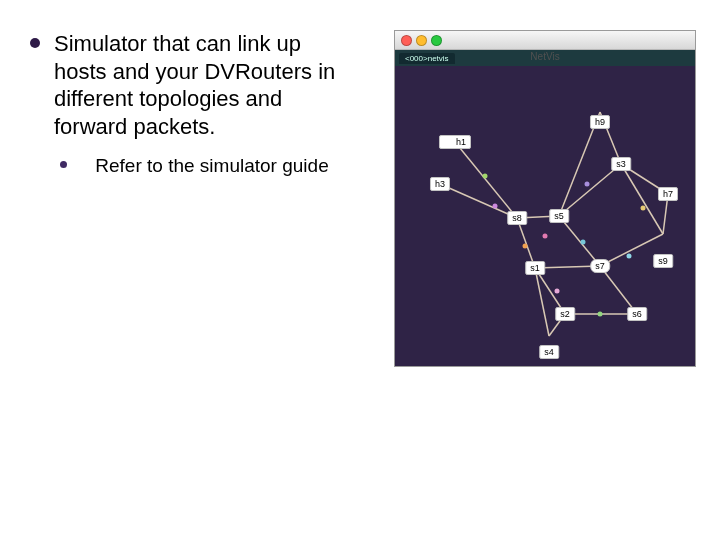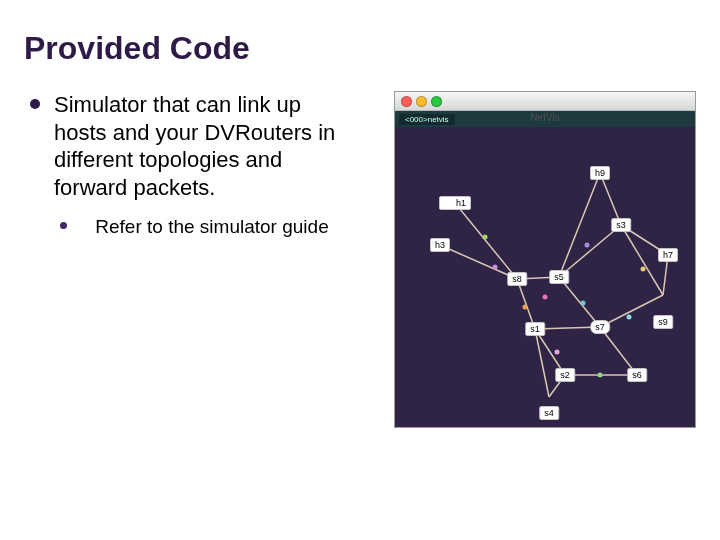--- a/index.html
+++ b/index.html
@@ -167,21 +167,20 @@
     border-radius: 50%;
     transform: translate(-50%, -50%);
     z-index: 2;
   }
 </style>
 </head>
 <body>
 
 <div class="slide">
 
-  <h1 class="title">Provided Code</h1>
 
   <div class="body">
 
     <div class="text-col">
       <ul class="level1">
         <li>
           <span>Simulator that can link up hosts and your DVRouters in different topologies and forward packets.</span>
           <ul class="level2">
             <li>
               <span>Refer to the simulator guide</span>
@@ -219,21 +218,21 @@
               <line x1="140" y1="202" x2="205" y2="200"></line>
               <line x1="140" y1="202" x2="170" y2="248"></line>
               <line x1="140" y1="202" x2="154" y2="270"></line>
               <line x1="205" y1="200" x2="268" y2="168"></line>
               <line x1="205" y1="200" x2="242" y2="248"></line>
               <line x1="170" y1="248" x2="242" y2="248"></line>
               <line x1="154" y1="270" x2="170" y2="248"></line>
             </g>
           </svg>
 
-          <div class="node-label" style="left:205px; top:46px;">h9</div>
+          <div class="node-label" style="left:205px; top:56px;">h9</div>
           <div class="node-label" style="left:60px;  top:76px;padding-left:16px;">h1</div>
           <div class="node-label" style="left:45px;  top:118px;">h3</div>
           <div class="node-label" style="left:273px; top:128px;">h7</div>
           <div class="node-label" style="left:122px; top:152px;">s8</div>
           <div class="node-label" style="left:164px; top:150px;">s5</div>
           <div class="node-label" style="left:226px; top:98px;">s3</div>
           <div class="node-label" style="left:268px; top:165px;margin-top:30px;">s9</div>
           <div class="node-label" style="left:140px; top:202px;">s1</div>
           <div class="node-label" style="left:205px; top:200px;border-radius:6px;">s7</div>
           <div class="node-label" style="left:170px; top:248px;">s2</div>

